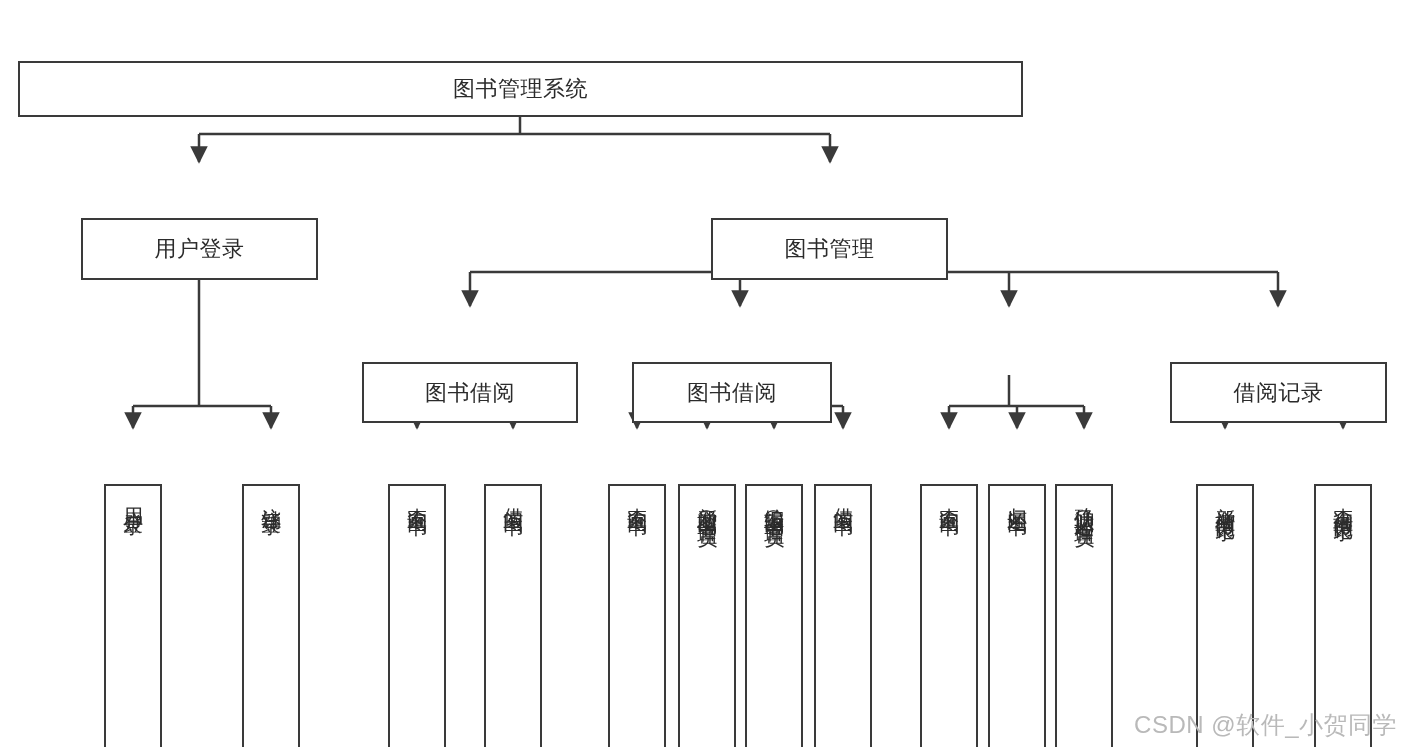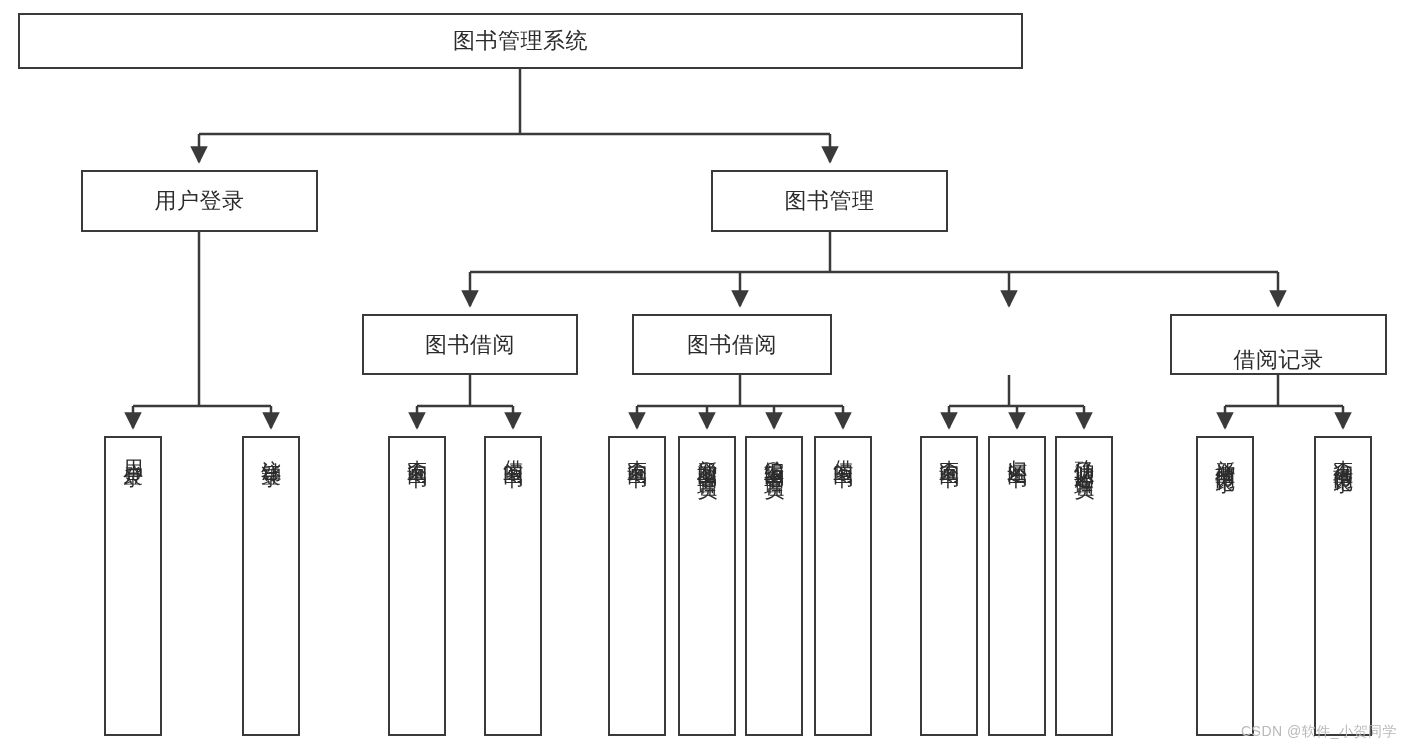--- a/index.html
+++ b/index.html
@@ -28,20 +28,21 @@
   }
   .node {
     position: absolute;
     box-sizing: border-box;
     background: #ffffff;
     border: 2.5px solid #3a3a3a;
     display: flex;
     align-items: center;
     justify-content: center;
     z-index: 2;
+    margin-top: 48px;
   }
   .node .label {
     color: #2b2b2b;
     font-size: 21px;
     line-height: 1.18;
     letter-spacing: 0.5px;
     white-space: nowrap;
     text-align: center;
   }
   .node.vertical {
@@ -59,21 +60,21 @@
   .node.root .label,
   .node.level2 .label,
   .node.level3 .label {
     font-size: 22px;
   }
   .watermark {
     position: absolute;
     right: 8px;
     bottom: 6px;
     color: #b9b9b9;
-    font-size: 14px;
+    font-size: 24px;
     letter-spacing: 0.5px;
     z-index: 5;
     white-space: nowrap;
     pointer-events: none;
   }
 </style>
 </head>
 <body>
 
 <div id="diagram-root">
@@ -138,21 +139,21 @@
   <div class="node level2" style="left:711px; top:170px; width:237px; height:62px;justify-content:center;">
     <span class="label">图书管理</span>
   </div>
 
   <div class="node level3" style="left:362px; top:314px; width:216px; height:61px;">
     <span class="label">图书借阅</span>
   </div>
   <div class="node level3" style="left:632px; top:314px; width:200px; height:61px;">
     <span class="label">图书借阅</span>
   </div>
-  <div class="node level3" style="left:1170px; top:314px; width:217px; height:61px;align-items:flex-end;">
+  <div class="node level3" style="left:1170px; top:314px; width:217px; height:61px;">
     <span class="label">借阅记录</span>
   </div>
 
   <div class="node vertical" style="left:104px; top:436px; width:58px; height:300px;">
     <span class="label">用户登录</span>
   </div>
   <div class="node vertical" style="left:242px; top:436px; width:58px; height:300px;">
     <span class="label">注销登录</span>
   </div>
   <div class="node vertical" style="left:388px; top:436px; width:58px; height:300px;">

